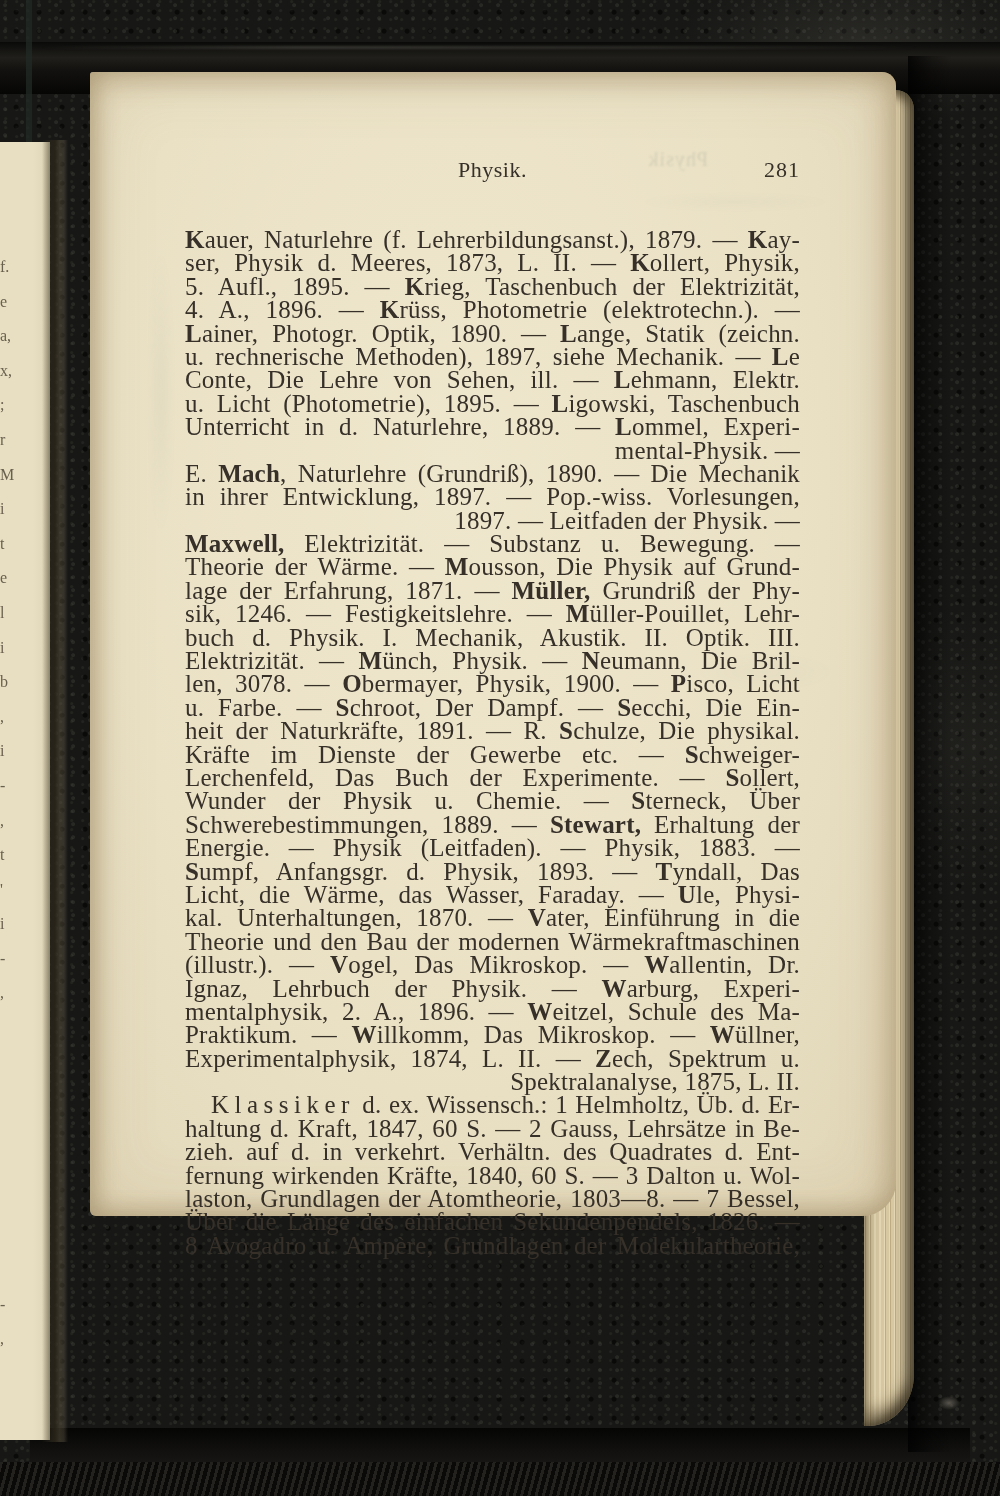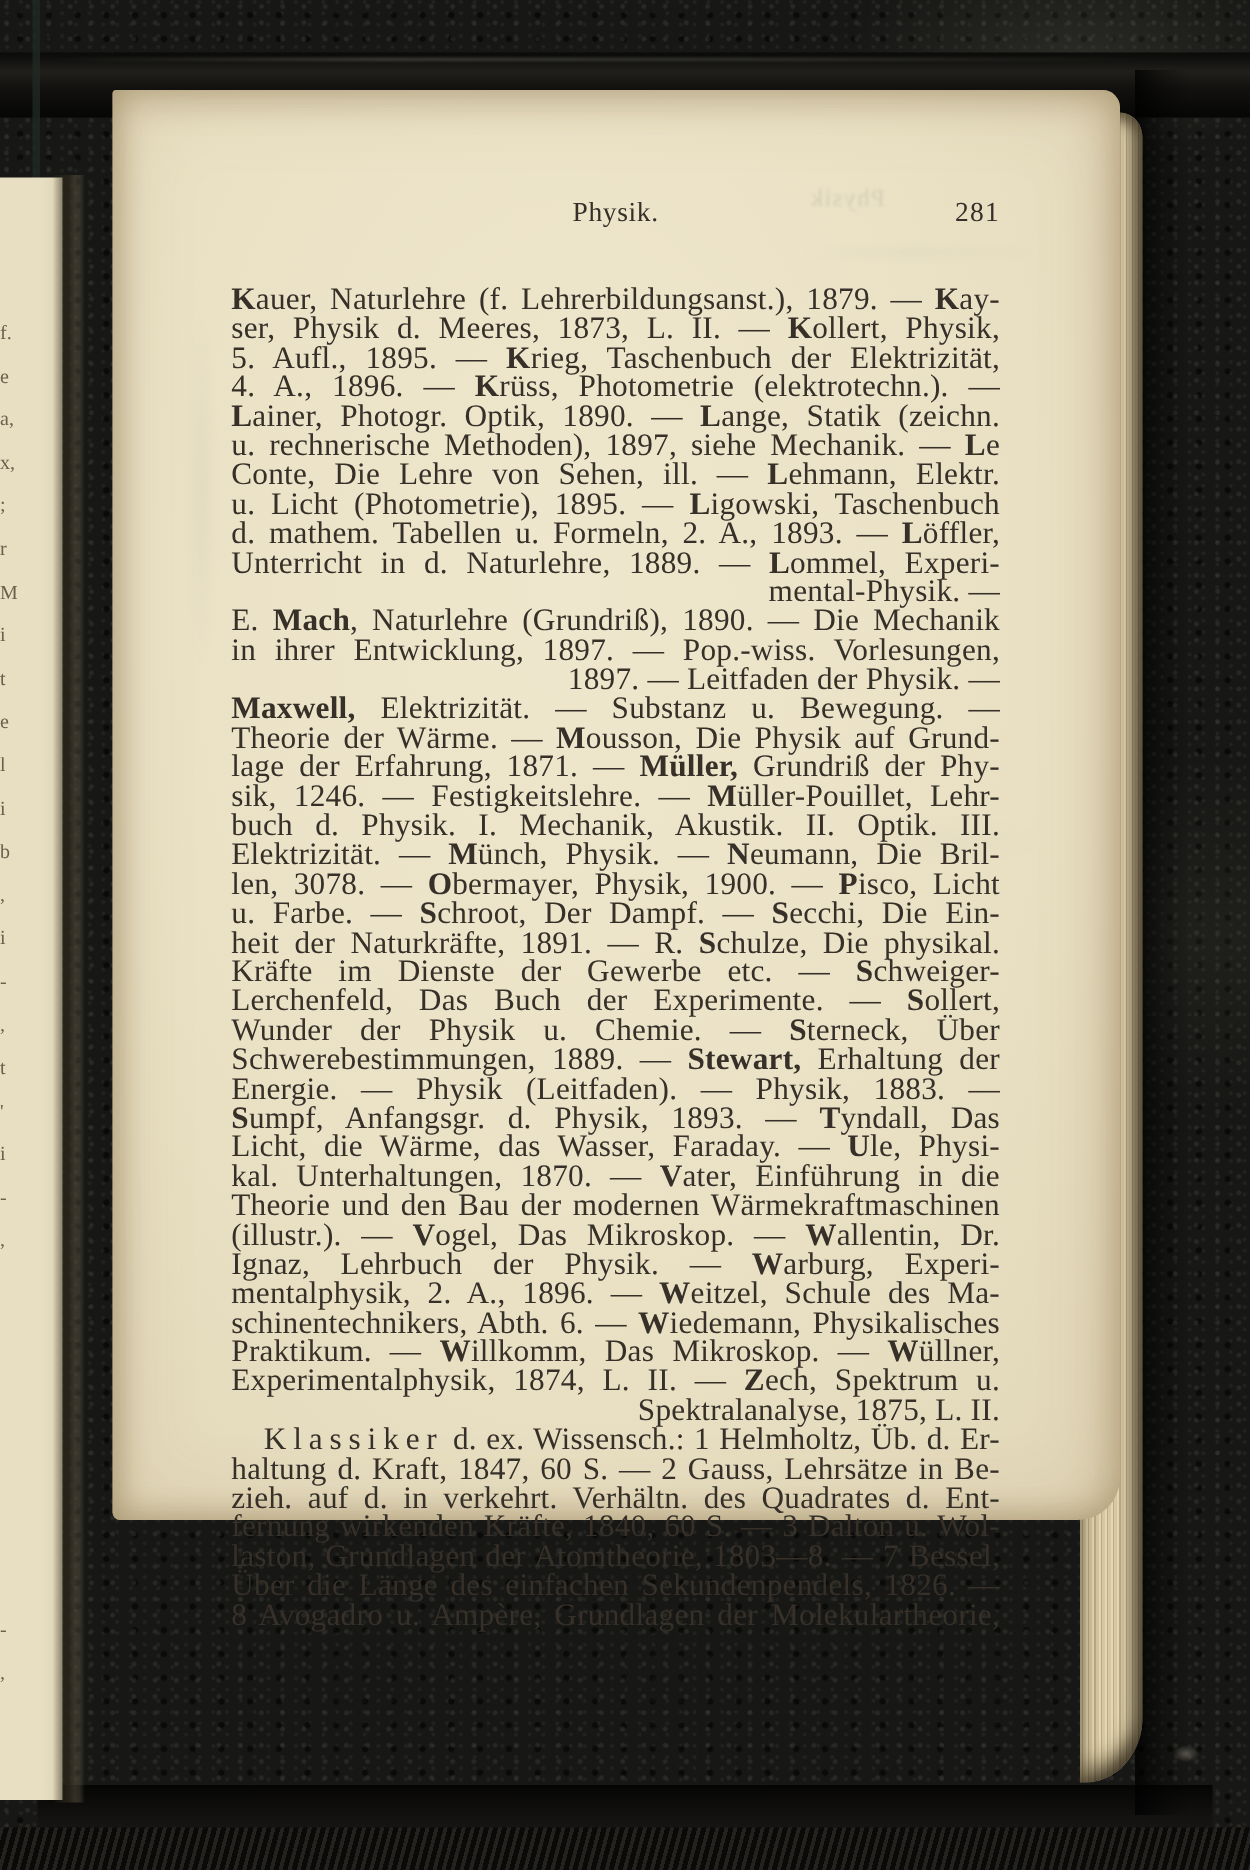--- a/index.html
+++ b/index.html
@@ -133,21 +133,20 @@
 
     <div class="textblock">
         <div class="line just"><span class="bold">K</span><span class="">auer, Naturlehre (f. Lehrerbildungsanst.), 1879. — </span><span class="bold">K</span><span class="">ay-</span></div>
         <div class="line just"><span class="">ser, Physik d. Meeres, 1873, L. II. — </span><span class="bold">K</span><span class="">ollert, Physik,</span></div>
         <div class="line just"><span class="">5. Aufl., 1895. — </span><span class="bold">K</span><span class="">rieg, Taschenbuch der Elektrizität,</span></div>
         <div class="line just"><span class="">4. A., 1896. — </span><span class="bold">K</span><span class="">rüss, Photometrie (elektrotechn.). —</span></div>
         <div class="line just"><span class="bold">L</span><span class="">ainer, Photogr. Optik, 1890. — </span><span class="bold">L</span><span class="">ange, Statik (zeichn.</span></div>
         <div class="line just"><span class="">u. rechnerische Methoden), 1897, siehe Mechanik. — </span><span class="bold">L</span><span class="">e</span></div>
         <div class="line just"><span class="">Conte, Die Lehre von Sehen, ill. — </span><span class="bold">L</span><span class="">ehmann, Elektr.</span></div>
         <div class="line just"><span class="">u. Licht (Photometrie), 1895. — </span><span class="bold">L</span><span class="">igowski, Taschenbuch</span></div>
-        <div class="line just"><span class="">d. mathem. Tabellen u. Formeln, 2. A., 1893. — </span><span class="bold">L</span><span class="">öffler,</span></div>
         <div class="line just"><span class="">Unterricht in d. Naturlehre, 1889. — </span><span class="bold">L</span><span class="">ommel, Experi-</span></div>
         <div class="line"><span class="">mental-Physik. —</span></div>
         <div class="line just"><span class="">E. </span><span class="bold">Mach</span><span class="">, Naturlehre (Grundriß), 1890. — Die Mechanik</span></div>
         <div class="line just"><span class="">in ihrer Entwicklung, 1897. — Pop.-wiss. Vorlesungen,</span></div>
         <div class="line"><span class="">1897. — Leitfaden der Physik. —</span></div>
         <div class="line just"><span class="bold">Maxwell,</span><span class=""> Elektrizität. — Substanz u. Bewegung. —</span></div>
         <div class="line just"><span class="">Theorie der Wärme. — </span><span class="bold">M</span><span class="">ousson, Die Physik auf Grund-</span></div>
         <div class="line just"><span class="">lage der Erfahrung, 1871. — </span><span class="bold">Müller,</span><span class=""> Grundriß der Phy-</span></div>
         <div class="line just"><span class="">sik, 1246. — Festigkeitslehre. — </span><span class="bold">M</span><span class="">üller-Pouillet, Lehr-</span></div>
         <div class="line just"><span class="">buch d. Physik. I. Mechanik, Akustik. II. Optik. III.</span></div>
@@ -160,21 +159,20 @@
         <div class="line just"><span class="">Wunder der Physik u. Chemie. — </span><span class="bold">S</span><span class="">terneck, Über</span></div>
         <div class="line just"><span class="">Schwerebestimmungen, 1889. — </span><span class="bold">Stewart,</span><span class=""> Erhaltung der</span></div>
         <div class="line just"><span class="">Energie. — Physik (Leitfaden). — Physik, 1883. —</span></div>
         <div class="line just"><span class="bold">S</span><span class="">umpf, Anfangsgr. d. Physik, 1893. — </span><span class="bold">T</span><span class="">yndall, Das</span></div>
         <div class="line just"><span class="">Licht, die Wärme, das Wasser, Faraday. — </span><span class="bold">U</span><span class="">le, Physi-</span></div>
         <div class="line just"><span class="">kal. Unterhaltungen, 1870. — </span><span class="bold">V</span><span class="">ater, Einführung in die</span></div>
         <div class="line just"><span class="">Theorie und den Bau der modernen Wärmekraftmaschinen</span></div>
         <div class="line just"><span class="">(illustr.). — </span><span class="bold">V</span><span class="">ogel, Das Mikroskop. — </span><span class="bold">W</span><span class="">allentin, Dr.</span></div>
         <div class="line just"><span class="">Ignaz, Lehrbuch der Physik. — </span><span class="bold">W</span><span class="">arburg, Experi-</span></div>
         <div class="line just"><span class="">mentalphysik, 2. A., 1896. — </span><span class="bold">W</span><span class="">eitzel, Schule des Ma-</span></div>
-        <div class="line just"><span class="">schinentechnikers, Abth. 6. — </span><span class="bold">W</span><span class="">iedemann, Physikalisches</span></div>
         <div class="line just"><span class="">Praktikum. — </span><span class="bold">W</span><span class="">illkomm, Das Mikroskop. — </span><span class="bold">W</span><span class="">üllner,</span></div>
         <div class="line just"><span class="">Experimentalphysik, 1874, L. II. — </span><span class="bold">Z</span><span class="">ech, Spektrum u.</span></div>
         <div class="line"><span class="">Spektralanalyse, 1875, L. II.</span></div>
         <div class="line just ind"><span class="sperr">Klassiker</span><span class=""> d. ex. Wissensch.: 1 Helmholtz, Üb. d. Er-</span></div>
         <div class="line just"><span class="">haltung d. Kraft, 1847, 60 S. — 2 Gauss, Lehrsätze in Be-</span></div>
         <div class="line just"><span class="">zieh. auf d. in verkehrt. Verhältn. des Quadrates d. Ent-</span></div>
         <div class="line just"><span class="">fernung wirkenden Kräfte, 1840, 60 S. — 3 Dalton u. Wol-</span></div>
         <div class="line just"><span class="">laston, Grundlagen der Atomtheorie, 1803—8. — 7 Bessel,</span></div>
         <div class="line just"><span class="">Über die Länge des einfachen Sekundenpendels, 1826. —</span></div>
         <div class="line just"><span class="">8 Avogadro u. Ampère, Grundlagen der Molekulartheorie,</span></div>

